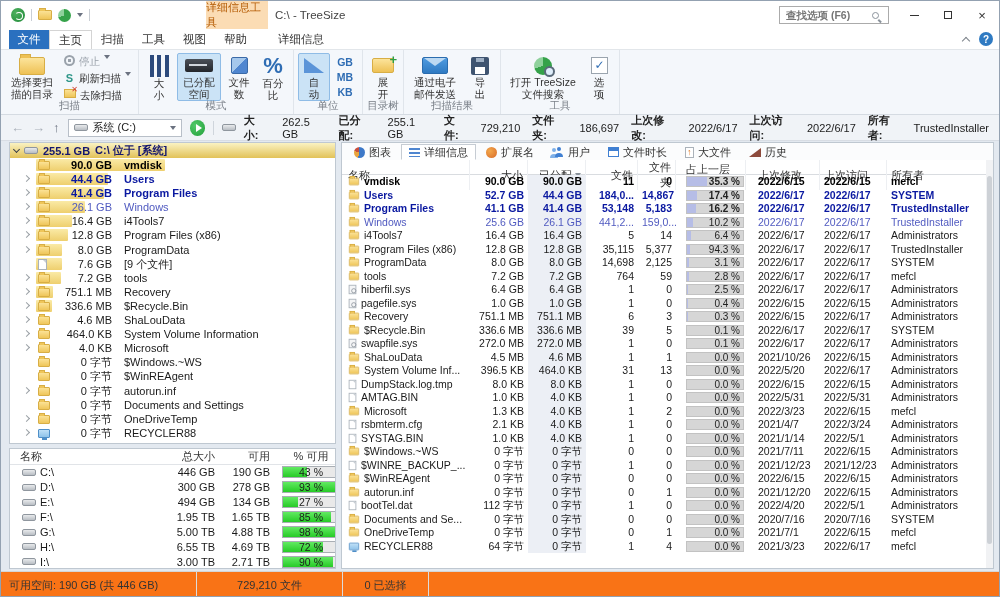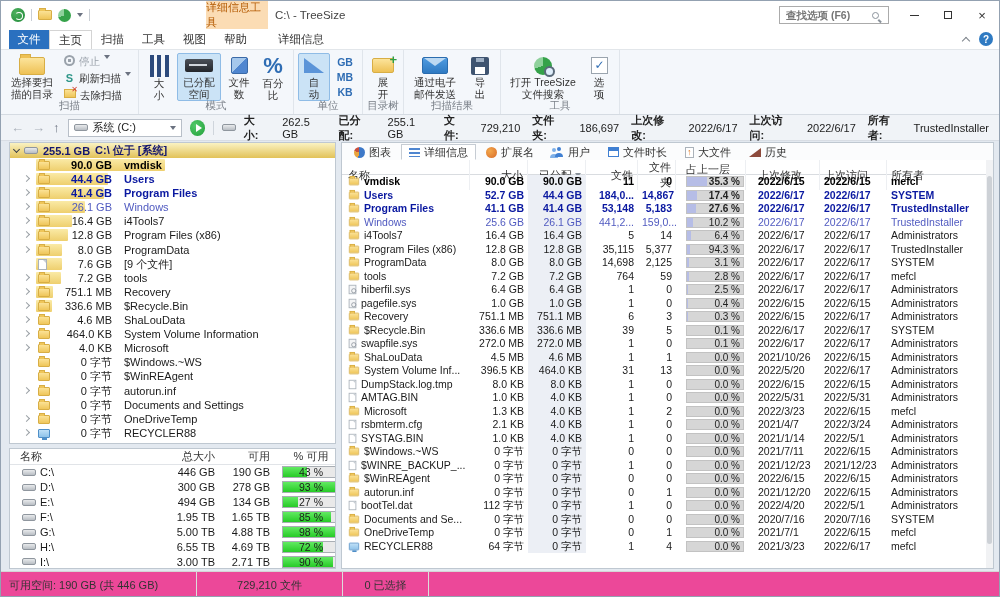--- a/index.html
+++ b/index.html
@@ -179,21 +179,21 @@
   .c-bar{padding:1px 2px 1px 10px !important;}
   .pct-bar{position:relative;height:11px;background:#d6d6d6;border:1px solid #c2c2c2;}
   .pct-bar .fill{position:absolute;left:0;top:0;bottom:0;background:#b6bde6;}
   .pct-bar .pl{position:absolute;right:3px;top:0;line-height:9.5px;font-size:10px;color:#222;}
   .c-mod{padding-left:12px !important;}
 
   .vscroll{position:absolute;right:0;top:17px;width:7px;bottom:0;background:#f1f2f4;}
   .vscroll .thumb{position:absolute;left:1px;right:1px;top:16px;height:368px;background:#cdd1d6;border-radius:3px;}
 
   
-  .statusbar{position:absolute;left:0;top:570px;width:100%;height:27px;background:#ec4899;border-top:1px solid #d5d5d5;display:flex;align-items:center;}
+  .statusbar{position:absolute;left:0;top:570px;width:100%;height:27px;background:#f97316;border-top:1px solid #d5d5d5;display:flex;align-items:center;}
   .sseg{height:100%;display:flex;align-items:center;padding:0 8px;border-right:1px solid #dcdcdc;color:#333;}
   .sseg.s1{width:196px;}
   .sseg.s2{width:146px;justify-content:center;}
   .sseg.s3{width:86px;justify-content:center;}
   .sseg.s4{width:190px;justify-content:center;}
 </style>
 </head>
 <body>
 
 <div class="app">
@@ -762,21 +762,21 @@
               <span class="dicon icon-folder"></span>
               <span class="nm">Program Files</span>
             </div>
     <div class="dc num c-size">41.1 GB</div>
     <div class="dc num c-alloc">41.4 GB</div>
     <div class="dc num c-files">53,148</div>
     <div class="dc num c-folders">5,183</div>
     <div class="dc c-bar">
               <div class="pct-bar">
                 <div class="fill" style="width: 16.2%;"></div>
-                <span class="pl">27.6 %</span>
+                <span class="pl">16.2 %</span>
               </div>
             </div>
     <div class="dc c-mod">2022/6/17</div>
     <div class="dc c-acc">2022/6/17</div>
     <div class="dc c-owner">TrustedInstaller</div>
   </div>
           <div class="dgrid drow blue">
     <div class="dc c-name">
               <span class="dicon icon-folder"></span>
               <span class="nm">Windows</span>

